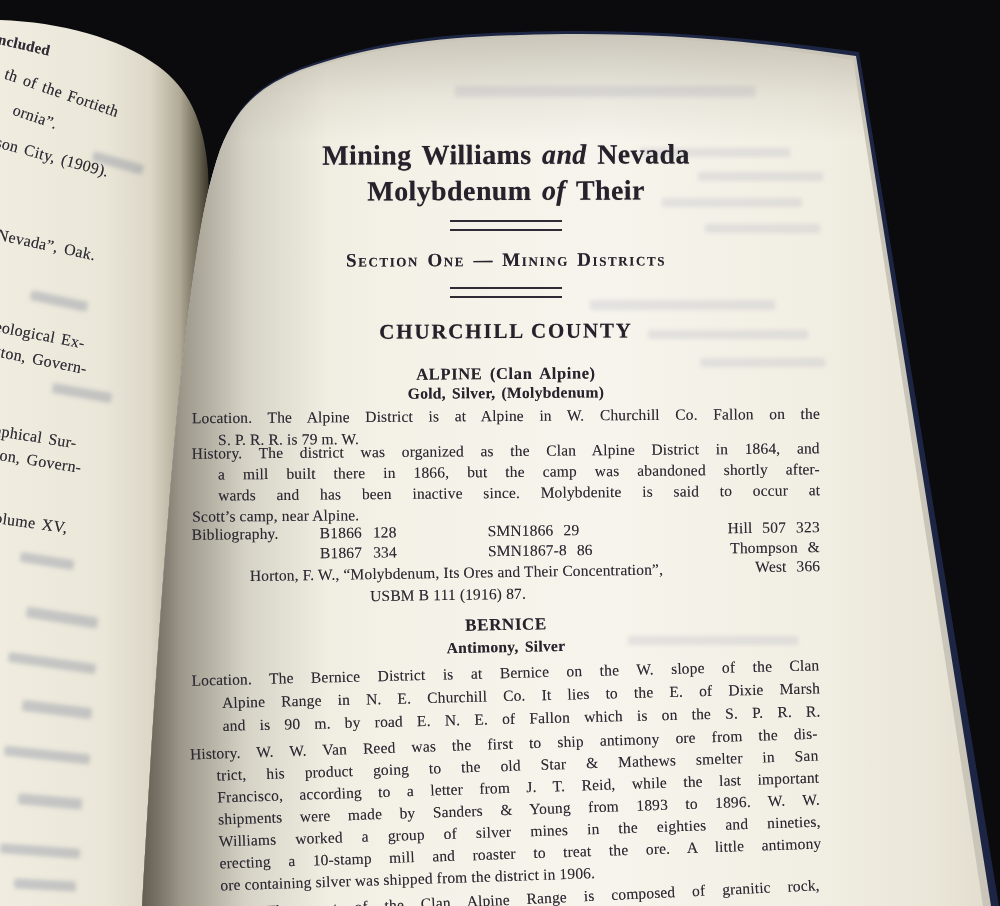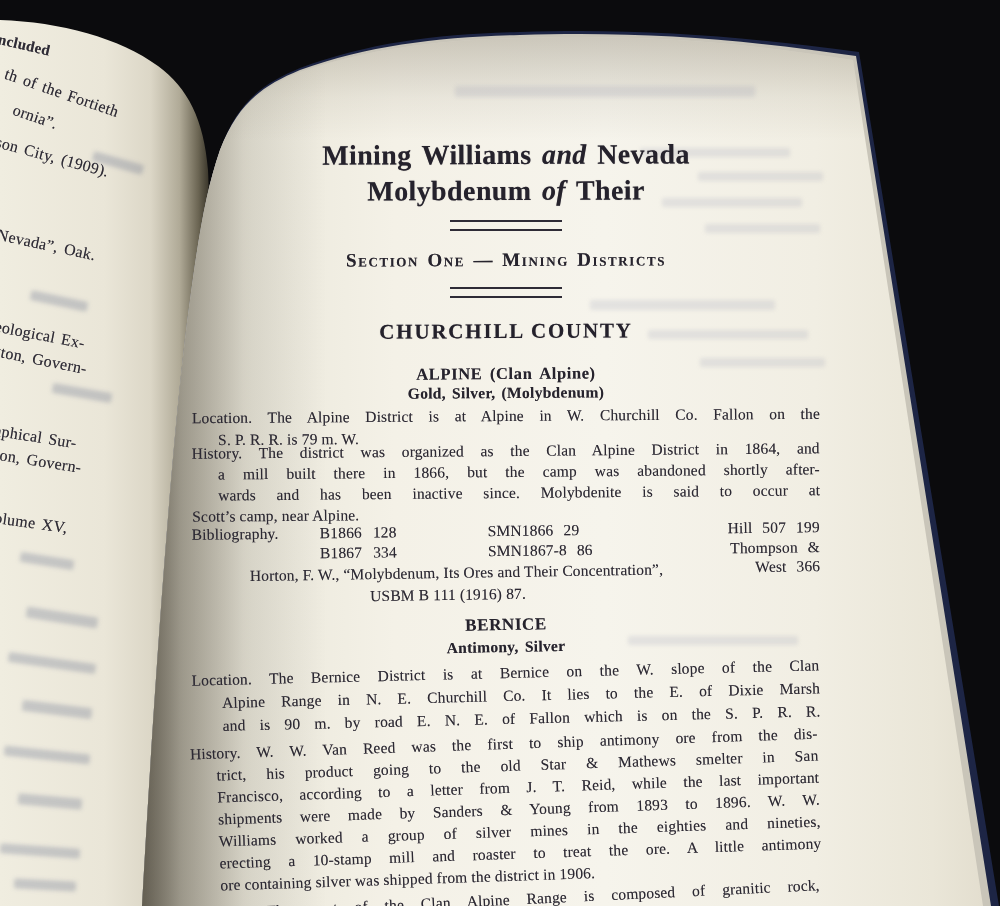--- a/index.html
+++ b/index.html
@@ -180,21 +180,21 @@
       <div class="ln jl ind">a mill built there in 1866, but the camp was abandoned shortly after-</div>
       <div class="ln jl ind">wards and has been inactive since.  Molybdenite is said to occur at</div>
       <div class="ln">Scott’s camp, near Alpine.</div>
     </div>
 
     <div class="col par soft" style="top:521px;line-height:19.5px;transform:rotate(-0.7deg)">
       <div class="bib-row">
         <span class="bib-label">Bibliography.</span>
         <span class="bib-c1">B1866 128</span>
         <span class="bib-c2">SMN1866 29</span>
-        <span class="bib-c3">Hill 507 199</span>
+        <span class="bib-c3">Hill 507 323</span>
       </div>
       <div class="bib-row">
         <span class="bib-label"></span>
         <span class="bib-c1">B1867 334</span>
         <span class="bib-c2">SMN1867-8 86</span>
         <span class="bib-c3">Thompson &amp; West 366</span>
       </div>
     </div>
 
     <div class="col par soft" style="top:561px;line-height:22px;transform:rotate(-0.9deg)">

